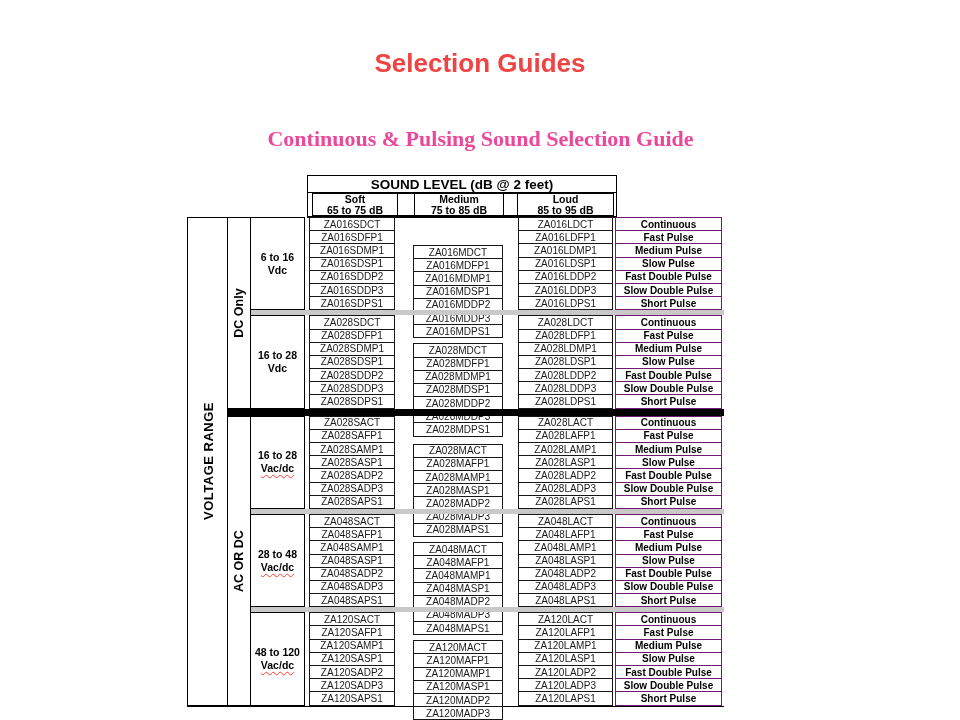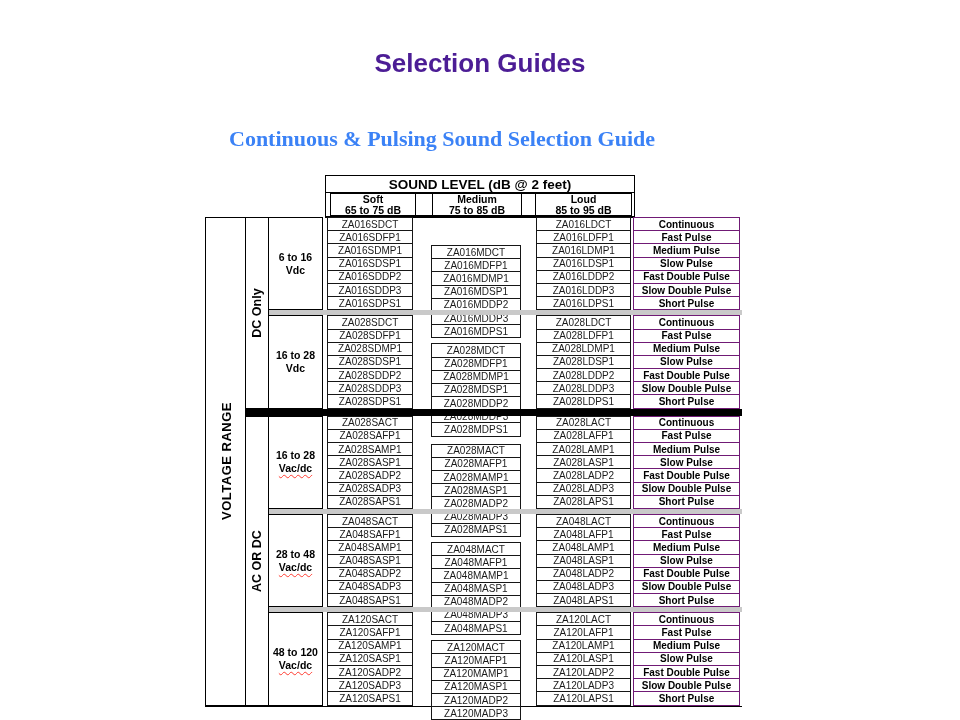--- a/index.html
+++ b/index.html
@@ -3,29 +3,29 @@
 <meta charset="utf-8">
 <style>
   * { box-sizing: border-box; margin: 0; padding: 0; }
   html, body { background: #ffffff; }
   .page {
     position: relative; width: 960px; height: 720px; background: #ffffff;
     font-family: "Liberation Sans", sans-serif; color: #000; overflow: hidden;
   }
   .page-title {
     position: absolute; top: 48px; left: 0; width: 100%;
-    text-align: center; font-size: 26px; font-weight: 700; color: #4c1d95;
+    text-align: center; font-size: 26px; font-weight: 700; color: #ef4444;
     letter-spacing: 0px;
   }
   .guide-title {
-    position: absolute; top: 126px; left: 229px; width: 535px;
-    text-align: left; font-family: "Liberation Serif", serif;
-    font-weight: 700; font-size: 22px; color: #3b82f6;
-  }
-  .sg-table { position: absolute; left: 205px; top: 175px; width: 537px; }
+    position: absolute; top: 126px; left: 213px; width: 535px;
+    text-align: center; font-family: "Liberation Serif", serif;
+    font-weight: 700; font-size: 22px; color: #ec4899;
+  }
+  .sg-table { position: absolute; left: 187px; top: 175px; width: 537px; }
 
   
   .header-row { display: flex; height: 43px; }
   .header-gap { width: 120px; }
   .sound-group { width: 310px; display: flex; flex-direction: column; border-left: 1px solid #000; }
   .sl-title {
     height: 18px; border-top: 1px solid #000; border-right: 1px solid #000; border-bottom: 1px solid #000;
     text-align: center; font-weight: 700; font-size: 13.5px; line-height: 17px;
   }
   .sl-cols { height: 25px; display: flex; border-bottom: 2px solid #000; border-right: 1px solid #000; }

